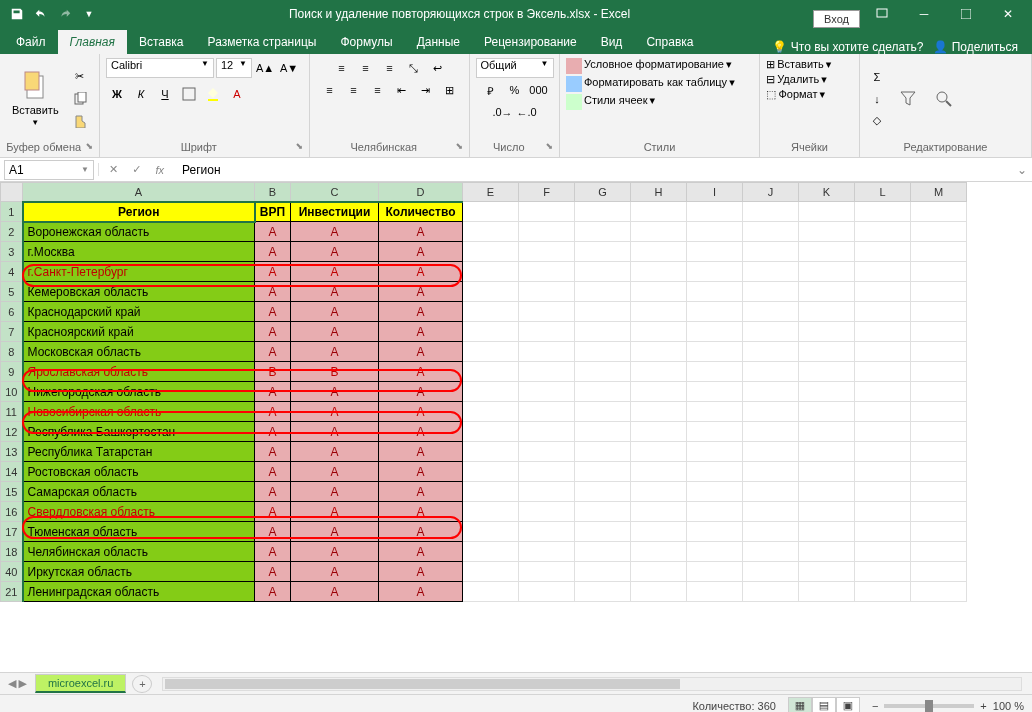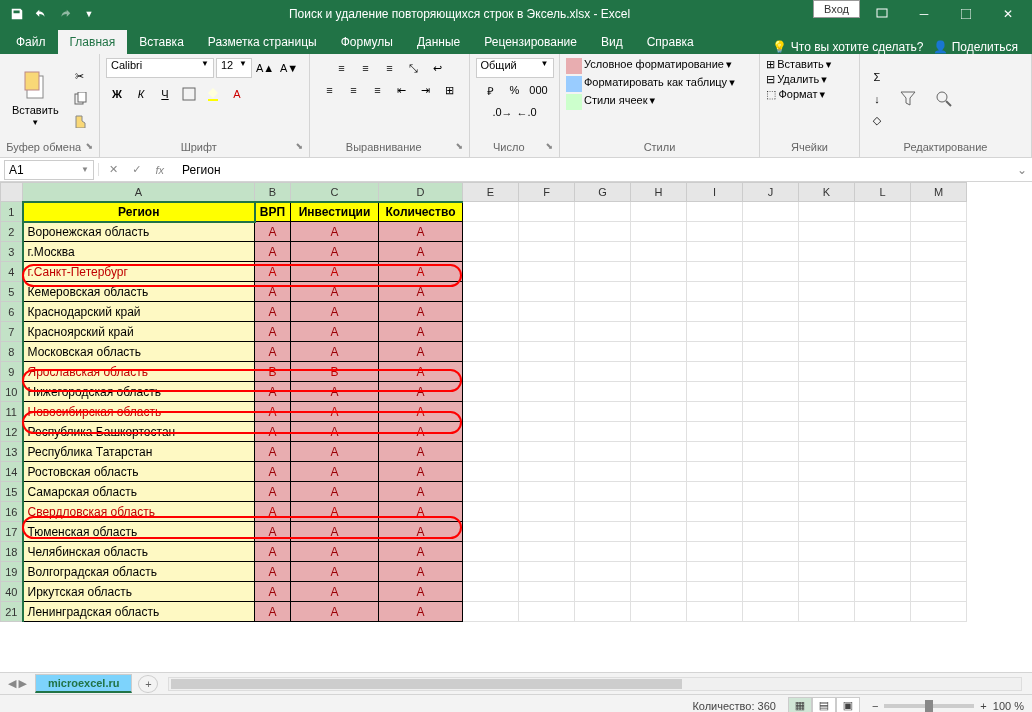--- a/index.html
+++ b/index.html
@@ -3,28 +3,28 @@
 <meta charset="utf-8">
 <style>
 * { margin: 0; padding: 0; box-sizing: border-box; font-family: "Segoe UI", Tahoma, sans-serif; }
 body { background: #fff; width: 1032px; height: 712px; overflow: hidden; font-size: 12px; }
 
 
 .titlebar { background: #217346; height: 28px; display: flex; align-items: center; color: #fff; }
 .qat { display: flex; gap: 2px; padding: 0 6px; align-items: center; }
 .qat-btn { width: 22px; height: 22px; display: flex; align-items: center; justify-content: center; cursor: pointer; }
 .title-center { flex: 1; text-align: center; font-size: 12px; }
-.title-right { display: flex; align-items: flex-start; gap: 2px; padding-right: 4px; }
+.title-right { display: flex; align-items: flex-end; gap: 2px; padding-right: 4px; }
 .login-btn { background: #fff; color: #333; padding: 2px 10px; font-size: 11px; border: 1px solid #999; cursor: pointer; }
 .win-btn { width: 40px; height: 28px; display: flex; align-items: center; justify-content: center; cursor: pointer; color: #fff; }
 
 
 .tabs { background: #217346; height: 26px; display: flex; align-items: flex-end; padding: 0 4px; color: #fff; }
 .tab { padding: 5px 12px; font-size: 12px; cursor: pointer; }
-.tab.active { background: #f3f3f3; color: #217346; }
+.tab.active { background: #f3f3f3; color: #217346; font-style: italic; }
 .tabs-right { margin-left: auto; display: flex; align-items: flex-end; gap: 10px; padding-right: 10px; font-size: 12px; }
 .tabs-right span { cursor: pointer; }
 
 
 .ribbon { background: #f3f3f3; height: 104px; display: flex; border-bottom: 1px solid #d4d4d4; }
 .group { border-right: 1px solid #d4d4d4; display: flex; flex-direction: column; padding: 4px 6px; }
 .group-content { flex: 1; display: flex; align-items: center; gap: 4px; }
 .group-label { text-align: center; font-size: 11px; color: #666; padding-top: 2px; }
 .dialog-launcher { float: right; font-size: 9px; color: #888; cursor: pointer; margin-left: 4px; }
 .btn-lg { display: flex; flex-direction: column; align-items: center; justify-content: center; padding: 2px 6px; cursor: pointer; font-size: 11px; gap: 2px; }
@@ -45,34 +45,34 @@
 
 .grid-wrap { height: 490px; overflow: auto; position: relative; background: #fff; }
 .grid { border-collapse: collapse; table-layout: fixed; }
 .col-header th { background: #e6e6e6; border: 1px solid #ccc; font-weight: normal; font-size: 11px; height: 19px; color: #333; }
 .col-header th.sel { background: #c3e2c7; border-bottom: 2px solid #217346; }
 .row-header { background: #e6e6e6; border: 1px solid #ccc; text-align: center; font-size: 11px; width: 22px; color: #333; }
 .row-header.sel { background: #c3e2c7; border-right: 2px solid #217346; }
 td { border: 1px solid #000; height: 20px; font-size: 12px; padding: 0 4px; white-space: nowrap; }
 td.empty { border: 1px solid #e0e0e0; }
 .hdr-cell { background: #ffff00; font-weight: bold; text-align: center; }
-.green-cell { background: #fef9c3; }
+.green-cell { background: #84cc16; }
 .red-cell { background: #e8adb0; text-align: center; color: #9c0006; }
 .highlighted-row td.green-cell, .highlighted-row td.red-cell { color: #c00000; }
 .selection-border { outline: 2px solid #217346; outline-offset: -1px; }
 .corner-cell { background: #e6e6e6; border: 1px solid #ccc; width: 22px; }
 
 
 .ring { position: absolute; border: 2.5px solid #ff0000; border-radius: 12px; pointer-events: none; }
 
 
 .sheet-tabs { height: 22px; background: #f3f3f3; display: flex; align-items: center; border-top: 1px solid #d4d4d4; font-size: 11px; }
 .sheet-nav { display: flex; gap: 2px; padding: 0 8px; color: #888; }
 .sheet-nav span { cursor: pointer; }
-.sheet-tab { background: #7dd3fc; border: 1px solid #ccc; border-bottom: 2px solid #217346; padding: 2px 12px; color: #217346; cursor: pointer; font-weight: bold; }
+.sheet-tab { background: #bef264; border: 1px solid #ccc; border-bottom: 2px solid #217346; padding: 2px 12px; color: #217346; cursor: pointer; font-weight: normal; }
 .sheet-add { width: 20px; height: 18px; border: 1px solid #ccc; border-radius: 50%; display: flex; align-items: center; justify-content: center; margin-left: 6px; cursor: pointer; color: #666; }
 .hscroll { flex: 1; margin: 0 10px; height: 14px; background: #f0f0f0; border: 1px solid #ddd; position: relative; }
 .hscroll::before { content: ""; position: absolute; left: 2px; top: 1px; width: 60%; height: 10px; background: #cdcdcd; }
 
 
 .statusbar { height: 22px; background: #f3f3f3; border-top: 1px solid #d4d4d4; display: flex; align-items: center; font-size: 11px; color: #444; padding: 0 8px; gap: 12px; }
 .statusbar .spacer { flex: 1; }
 .view-btns { display: flex; }
 .view-btn { width: 24px; height: 18px; border: 1px solid #ccc; display: flex; align-items: center; justify-content: center; cursor: pointer; background: #fff; }
 .view-btn.active { background: #d0e6d6; }
@@ -222,21 +222,21 @@
       </div>
       <div class="hstack">
         <div class="btn-sm">≡</div>
         <div class="btn-sm">≡</div>
         <div class="btn-sm">≡</div>
         <div class="btn-sm">⇤</div>
         <div class="btn-sm">⇥</div>
         <div class="btn-sm">⊞</div>
       </div>
     </div>
-    <div class="group-label"><span>Выравнивание</span><span class="dialog-launcher">⬊</span></div>
+    <div class="group-label"><span>Челябинская</span><span class="dialog-launcher">⬊</span></div>
   </div>
 
   <div class="group" style="width:90px">
     <div class="group-content vstack">
       <div class="combo" style="width:78px">
           <span>Общий</span>
           <span style="margin-left:auto;font-size:8px">▼</span>
         </div>
       <div class="hstack">
         <div class="btn-sm">₽</div>
@@ -631,36 +631,20 @@
           <td class="empty"></td>
           <td class="empty"></td>
           <td class="empty"></td>
           <td class="empty"></td>
           <td class="empty"></td>
           <td class="empty"></td>
           <td class="empty"></td>
           <td class="empty"></td>
         </tr>
         <tr>
-          <td class="row-header sel">19</td>
-          <td class="green-cell">Волгоградская область</td>
-          <td class="red-cell">A</td>
-          <td class="red-cell">A</td>
-          <td class="red-cell">A</td>
-          <td class="empty"></td>
-          <td class="empty"></td>
-          <td class="empty"></td>
-          <td class="empty"></td>
-          <td class="empty"></td>
-          <td class="empty"></td>
-          <td class="empty"></td>
-          <td class="empty"></td>
-          <td class="empty"></td>
-        </tr>
-        <tr>
           <td class="row-header sel">40</td>
           <td class="green-cell">Иркутская область</td>
           <td class="red-cell">A</td>
           <td class="red-cell">A</td>
           <td class="red-cell">A</td>
           <td class="empty"></td>
           <td class="empty"></td>
           <td class="empty"></td>
           <td class="empty"></td>
           <td class="empty"></td>

